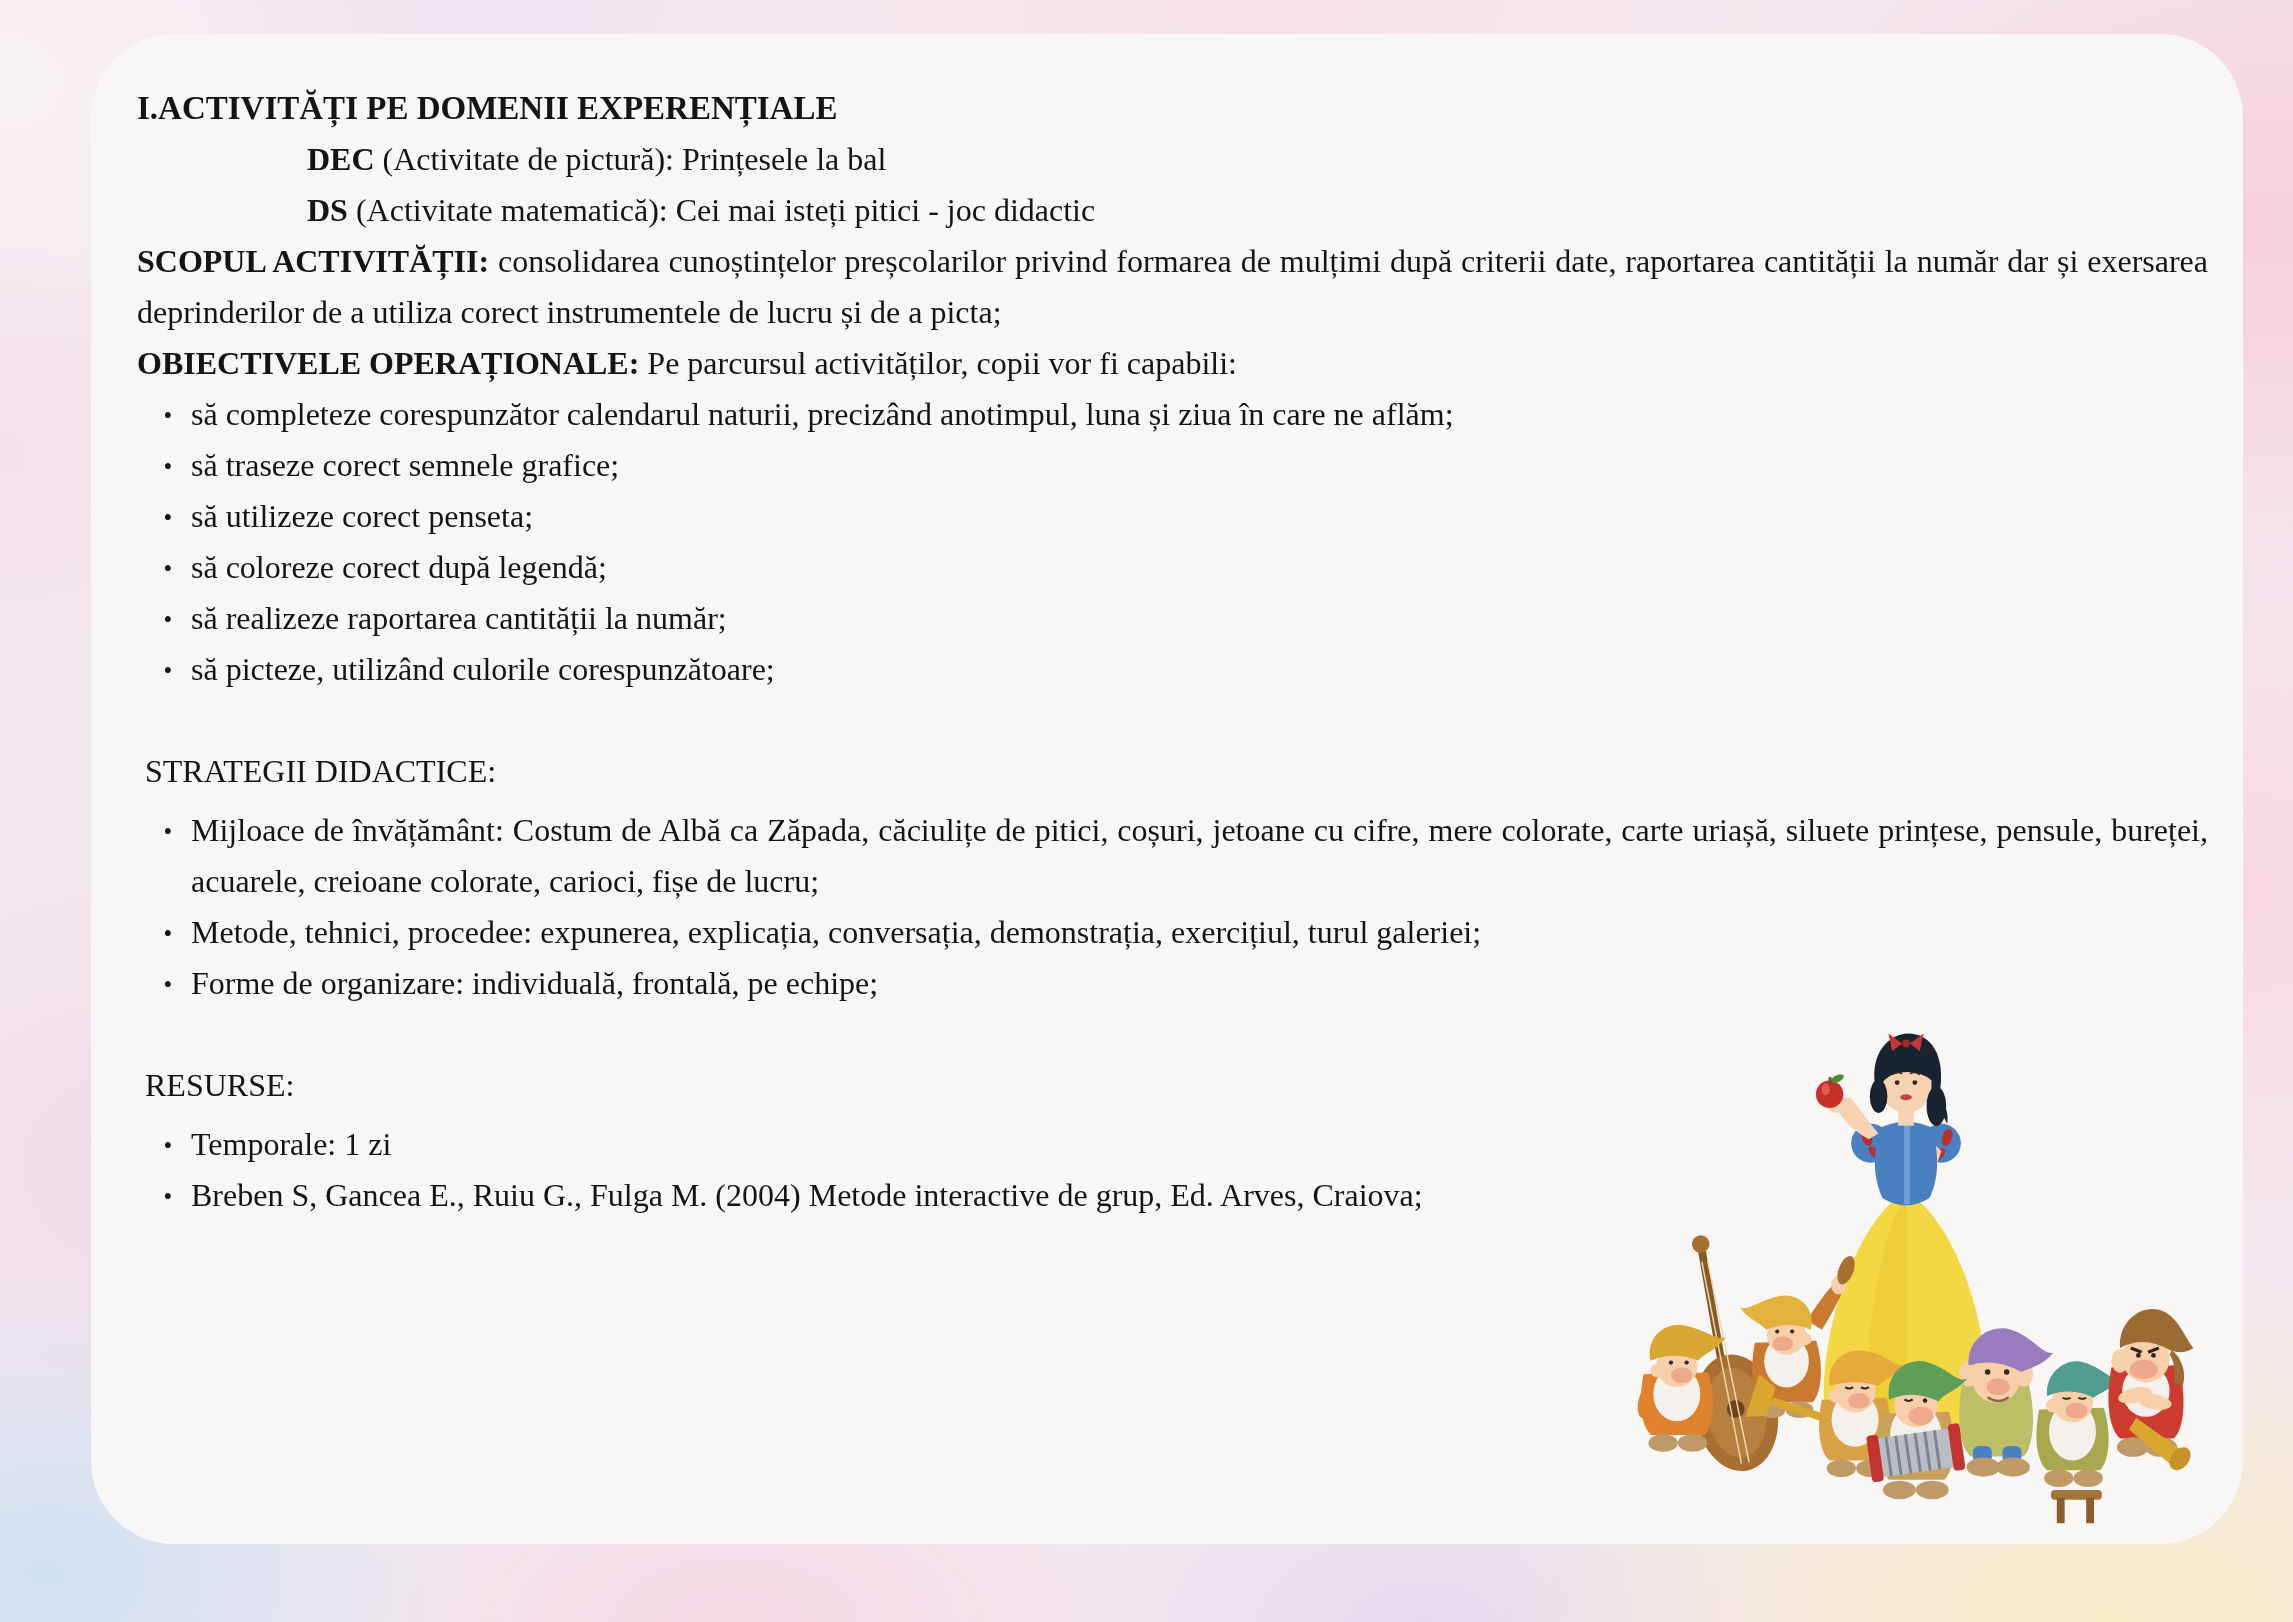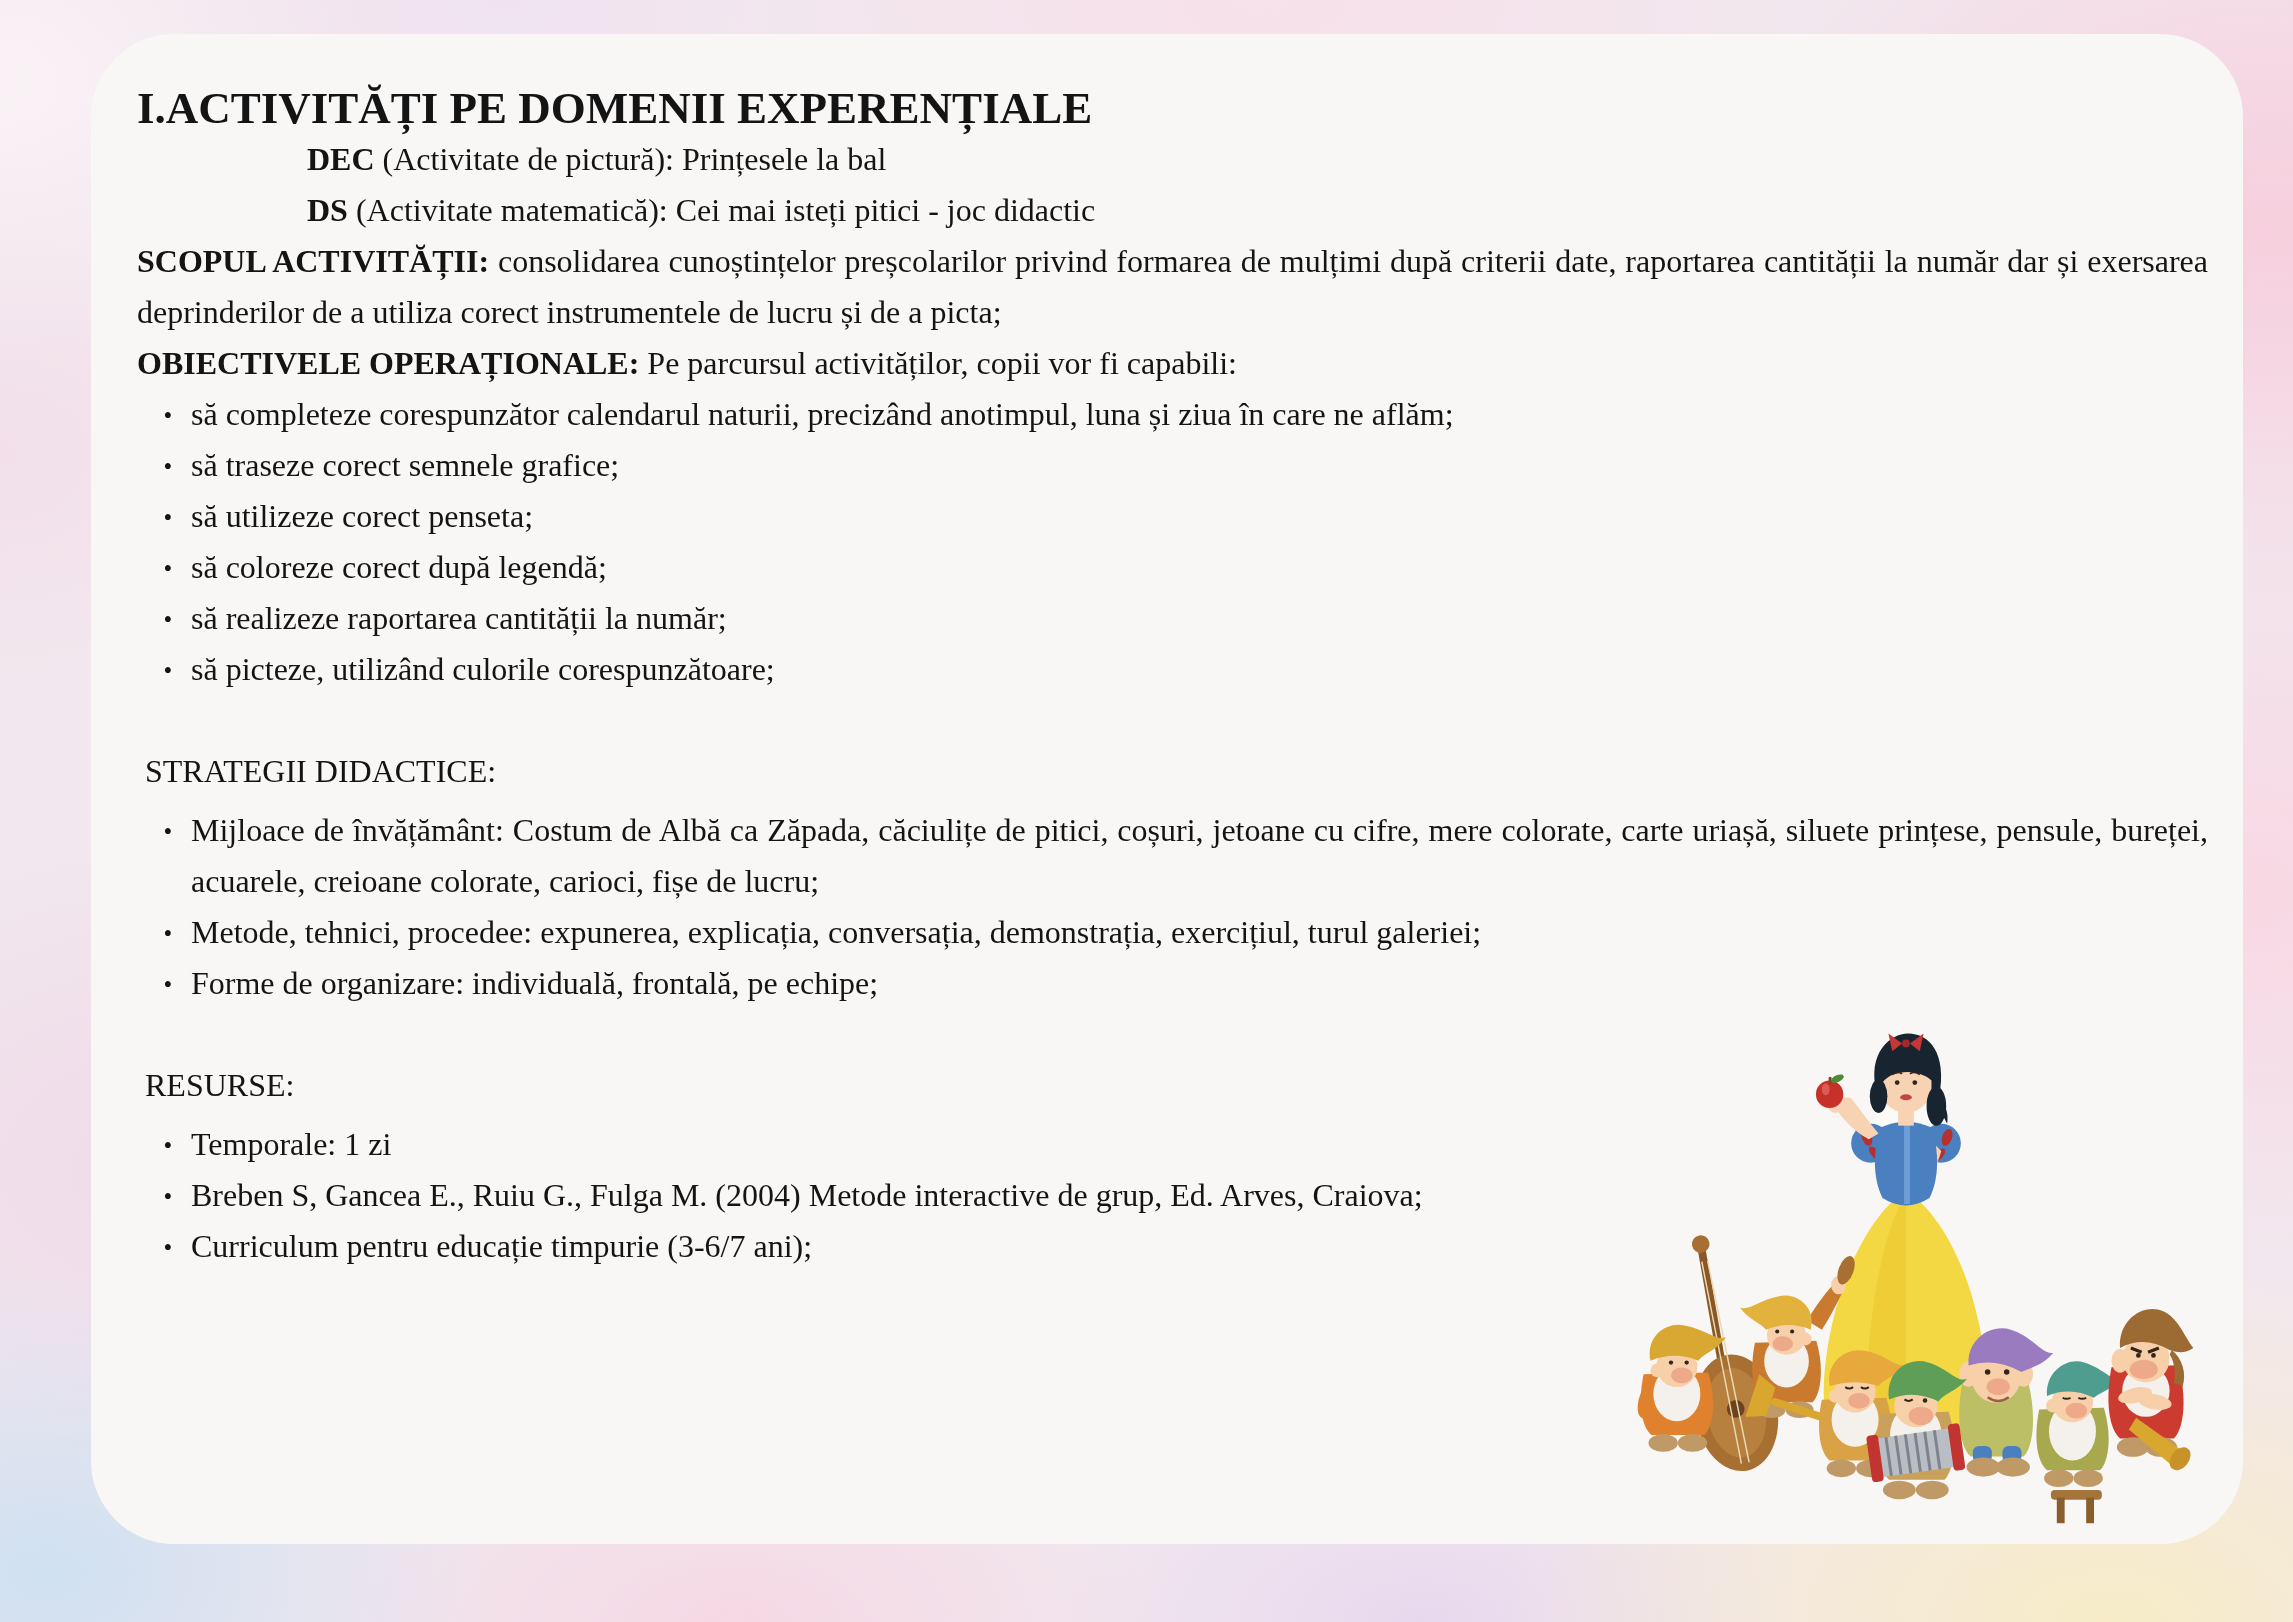--- a/index.html
+++ b/index.html
@@ -24,21 +24,21 @@
       radial-gradient(ellipse 490px 372px at 0% 5%, rgba(250,243,246,.9), transparent 75%);
   }
   .card{
     position:absolute;left:91px;top:34px;width:2152px;height:1510px;
     background:#f8f7f6;border-radius:83px;
   }
   .content{
     position:absolute;left:46px;top:49px;right:35px;
     font-size:32px;line-height:51px;color:#141414;
   }
-  .doc-title{font-weight:bold;font-size:45px;margin:0;line-height:51px;}
+  .doc-title{font-weight:bold;font-size:33px;margin:0;line-height:51px;}
   .indent-line{padding-left:170px;}
   .para{margin:0;text-align:justify;}
   b.lead{font-weight:bold;}
   ul.doc-list{list-style:none;margin:0;padding:0 0 0 54px;}
   ul.doc-list li{position:relative;text-align:justify;}
   ul.doc-list li::before{
     content:"\2022";position:absolute;left:-27.4px;top:1px;
     font-size:0.78em;line-height:51px;color:#141414;
   }
   .section-head{font-weight:normal;margin:8px;}
@@ -77,21 +77,20 @@
         <li>Mijloace de învățământ: Costum de Albă ca Zăpada, căciulițe de pitici, coșuri, jetoane cu cifre, mere colorate, carte uriașă, siluete prințese, pensule, bureței, acuarele, creioane colorate, carioci, fișe de lucru;</li>
         <li>Metode, tehnici, procedee: expunerea, explicația, conversația, demonstrația, exercițiul, turul galeriei;</li>
         <li>Forme de organizare: individuală, frontală, pe echipe;</li>
       </ul>
 
       <p class="section-head gap-above">RESURSE:</p>
 
       <ul class="doc-list">
         <li>Temporale: 1 zi</li>
         <li>Breben S, Gancea E., Ruiu G., Fulga M. (2004) Metode interactive de grup, Ed. Arves, Craiova;</li>
-        <li>Curriculum pentru educație timpurie (3-6/7 ani);</li>
       </ul>
 
     </div>
 
     <svg class="illustration" viewBox="0 0 600 530" xmlns="http://www.w3.org/2000/svg" style="left:1521px;top:980px;">
 
       <g>
 
         <path d="M300,180 C262,206 232,268 220,340 C212,392 216,420 230,432 L374,432 C386,416 388,386 378,334 C366,264 338,206 300,180 Z" fill="#f4d843"></path>
         <path d="M300,185 C282,210 268,270 262,340 C258,392 262,420 268,430 L300,430 Z" fill="#e9c52e" opacity="0.55"></path>

